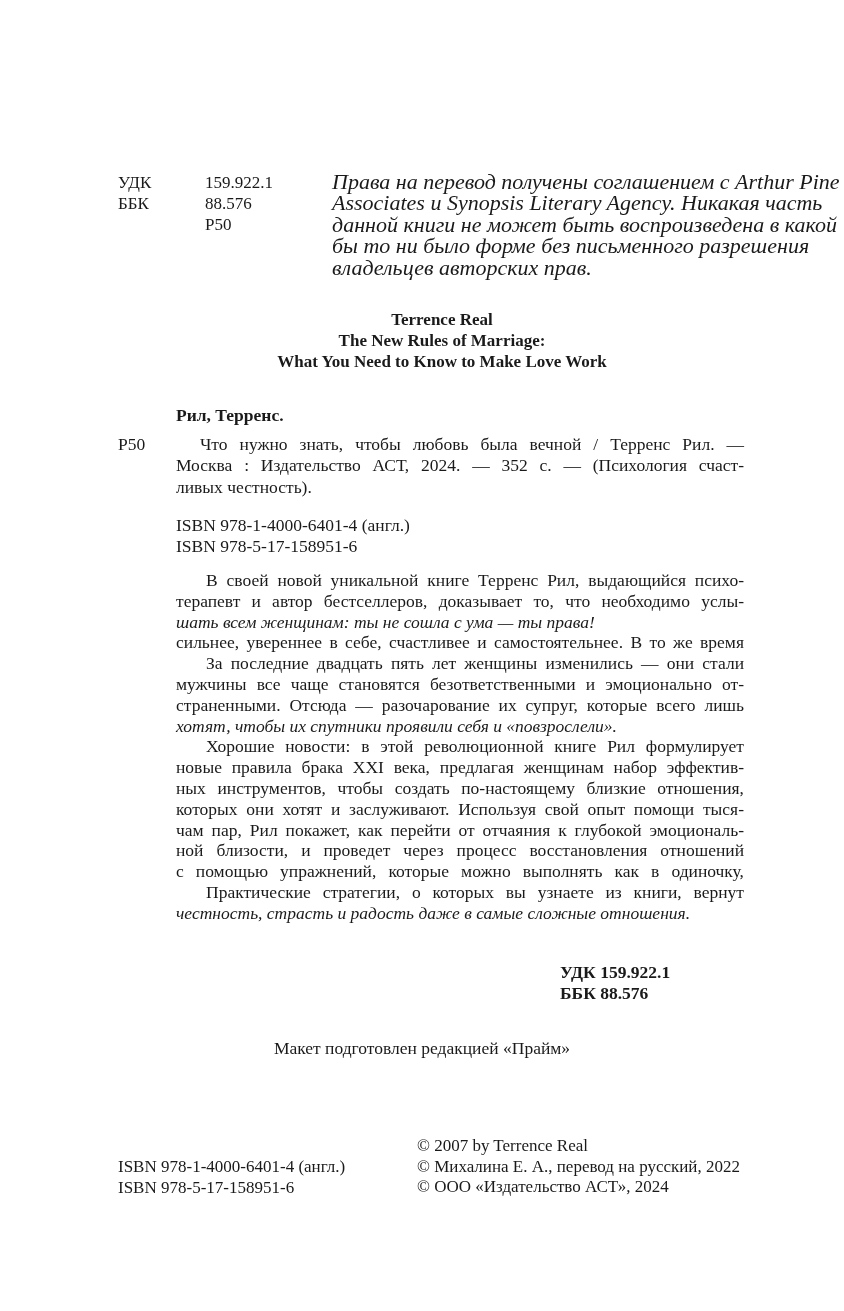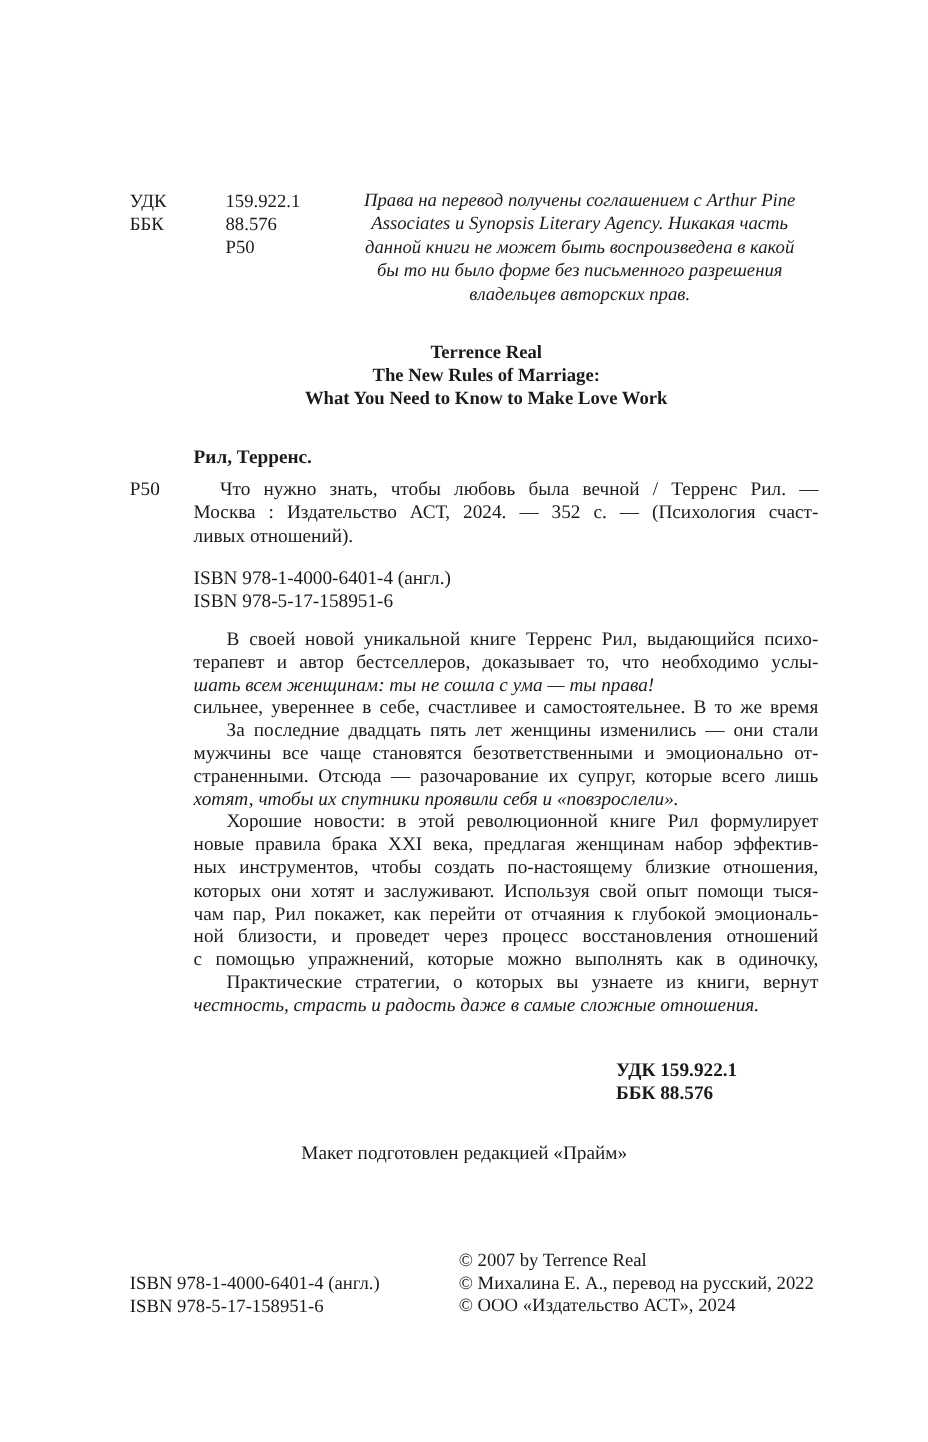--- a/index.html
+++ b/index.html
@@ -28,27 +28,27 @@
       font-family: "Liberation Serif", serif;
       font-size: 17px;
       line-height: 21px;
     }
     .class-row { display: flex; height: 21px; gap: 41px; }
     .class-key { width: 46px; }
     .class-val { }
 
     
     .rights {
-      left: 312px; top: 171px;
+      left: 332px; top: 171px;
       width: 430px;
       font-family: "Liberation Serif", serif;
       font-style: italic;
-      font-size: 17px;
+      font-size: 22px;
       line-height: 21.4px;
-      text-align: center;
+      text-align: left;
     }
 
     
     .orig-block {
       left: 200px; top: 309px;
       width: 484px;
       text-align: center;
       font-family: "Liberation Serif", serif;
       font-weight: bold;
       font-size: 17px;
@@ -169,21 +169,21 @@
     <span class="row">Terrence Real</span>
     <span class="row">The New Rules of Marriage:</span>
     <span class="row">What You Need to Know to Make Love Work</span>
   </div>
 
   <div class="abs author">Рил, Терренс.</div>
   <div class="abs bib-code">Р50</div>
   <div class="abs bib-text">
     <span class="line first">Что нужно знать, чтобы любовь была вечной / Терренс Рил. —</span>
     <span class="line">Москва : Издательство АСТ, 2024. — 352 с.  — (Психология счаст-</span>
-    <span class="line last">ливых отношений).</span>
+    <span class="line last">ливых честность).</span>
   </div>
   <div class="abs isbn-block">
     <span class="row">ISBN 978-1-4000-6401-4 (англ.)</span>
     <span class="row">ISBN 978-5-17-158951-6</span>
   </div>
 
   <div class="abs annotation" id="annotation">
       <span class="ln indent">В своей новой уникальной книге Терренс Рил, выдающийся психо-</span>
       <span class="ln">терапевт и автор бестселлеров, доказывает то, что необходимо услы-</span>
       <span class="ln end">шать всем женщинам: ты не сошла с ума — ты права!</span>

